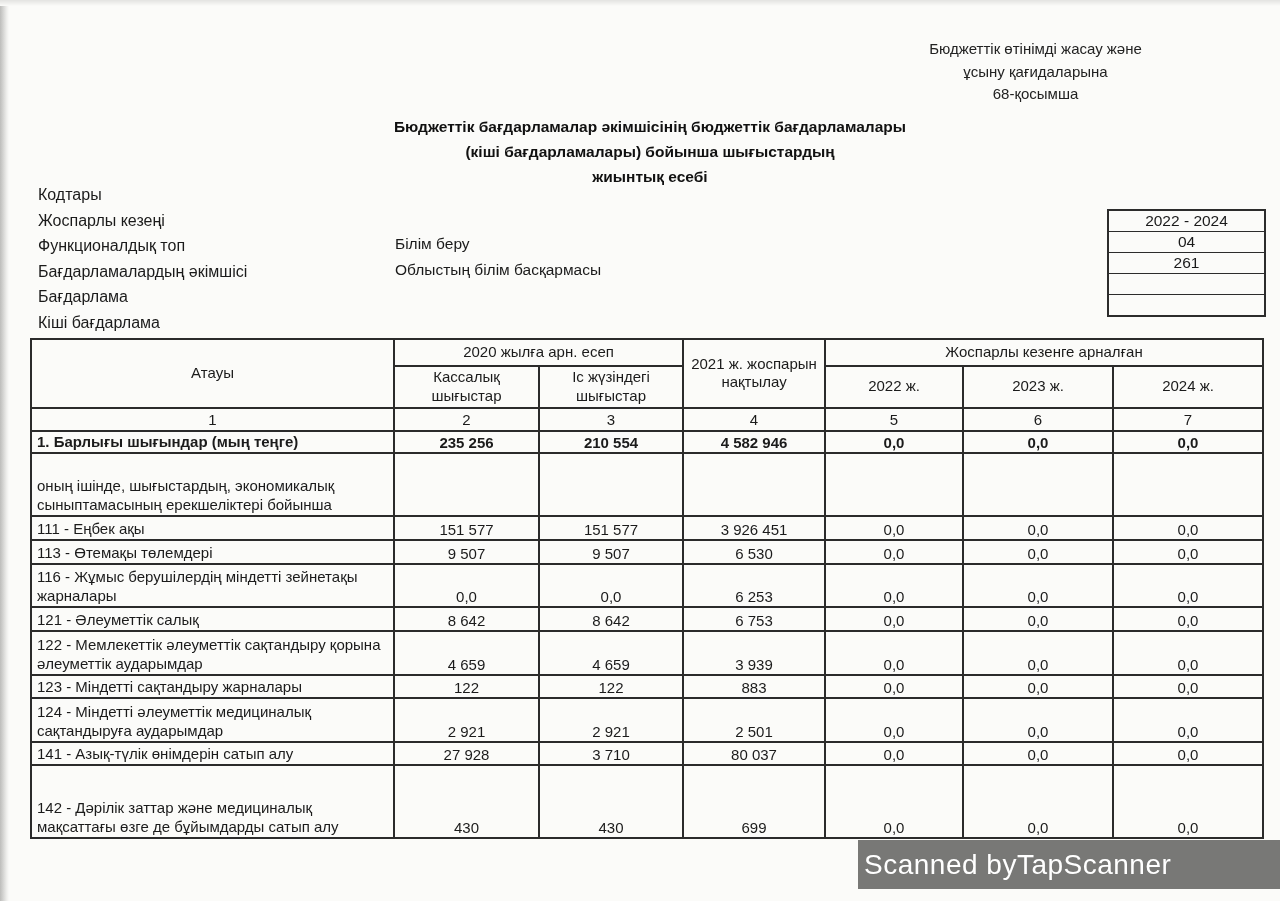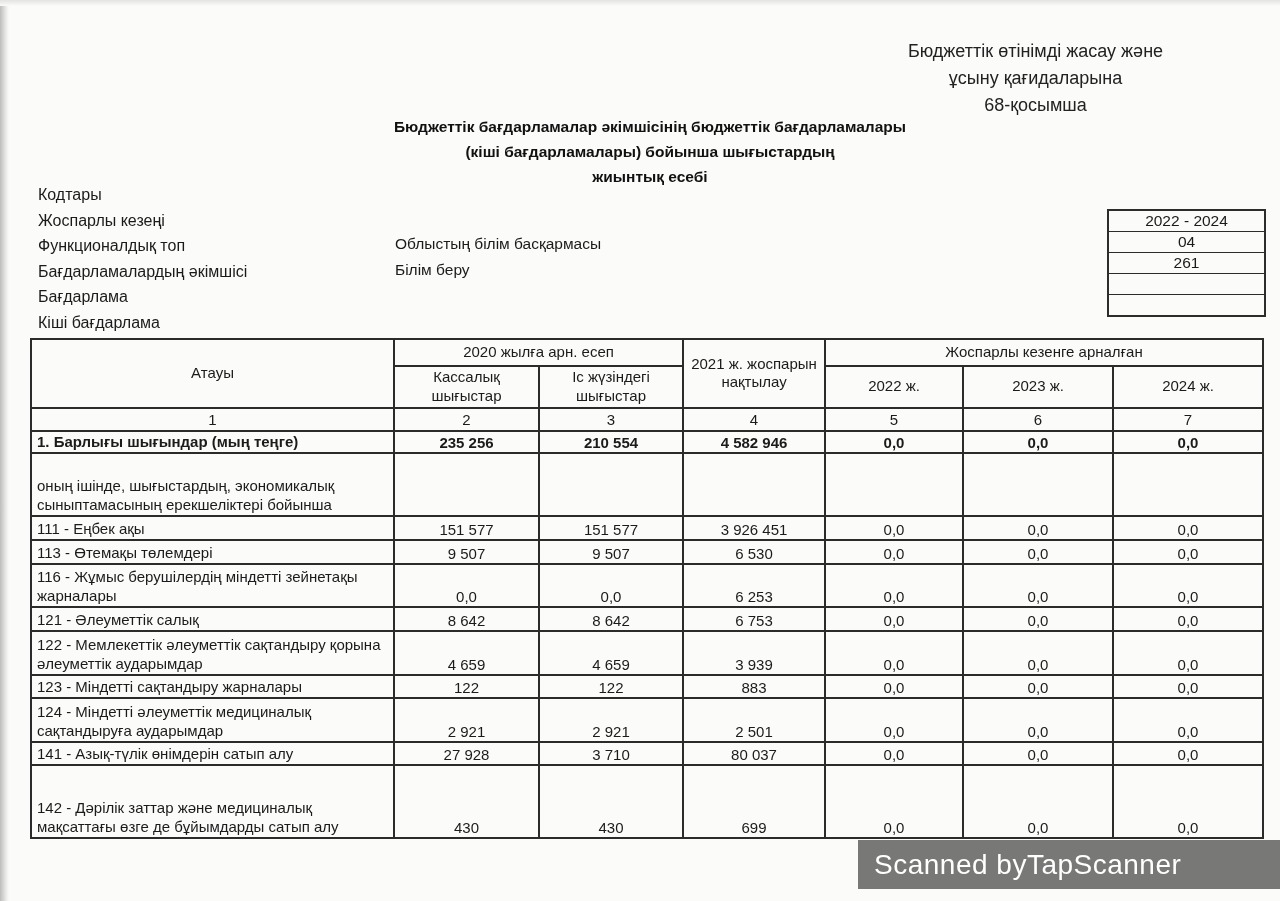--- a/index.html
+++ b/index.html
@@ -11,21 +11,21 @@
   .scan-edge-left{
     position:absolute;left:0;top:0;width:9px;height:901px;
     background:linear-gradient(to right,#bdbdbb,#ececea 70%,#fbfbf9);
   }
   .scan-edge-top{
     position:absolute;left:0;top:0;width:1280px;height:6px;
     background:linear-gradient(to bottom,#e3e3e1,#fbfbf9);
   }
   .corner-note{
     position:absolute;left:868px;top:38px;width:335px;
-    text-align:center;font-size:18px;line-height:1.5;color:#222;
+    text-align:center;font-size:15px;line-height:1.5;color:#222;
   }
   .doc-title{
     position:absolute;left:295px;top:115px;width:710px;
     text-align:center;font-weight:bold;font-size:15.5px;line-height:1.6;color:#111;
   }
   .codes-block{
     position:absolute;left:38px;top:182px;width:330px;
     font-size:16px;line-height:25.5px;color:#1b1b1b;
   }
   .admin-values{
@@ -55,21 +55,21 @@
   tr.hdr-a{height:27px;} tr.hdr-b{height:40px;} tr.hdr-c{height:23px;}
   tr.hdr-c td{text-align:center;vertical-align:middle;}
   td.name{vertical-align:bottom;text-align:left;line-height:1.25;padding-left:6px;}
   td.num{vertical-align:bottom;text-align:center;white-space:nowrap;padding-bottom:3px;}
   tr.bold-row td{font-weight:bold;}
   tr.h22{height:22px;} tr.h23{height:23px;margin-top:21px;} tr.h24{height:24px;}
   tr.h43{height:43px;} tr.h44{height:44px;} tr.h63{height:63px;} tr.h73{height:73px;}
   .watermark{
     position:absolute;left:858px;top:840px;width:422px;height:49px;
     background:#787876;color:#ffffff;display:flex;align-items:center;
-    padding-left:16px;box-sizing:border-box;font-size:28px;letter-spacing:.5px;
+    padding-left:6px;box-sizing:border-box;font-size:28px;letter-spacing:.5px;
   }
   .watermark .brand{font-weight:normal;margin-left:0;}
 </style>
 </head>
 <body>
 
 <div class="scan-edge-left"></div>
 <div class="scan-edge-top"></div>
 
 <div class="corner-note">
@@ -87,22 +87,22 @@
 <div class="codes-block">
   <div>Кодтары</div>
   <div>Жоспарлы кезеңі</div>
   <div>Функционалдық топ</div>
   <div>Бағдарламалардың әкімшісі</div>
   <div>Бағдарлама</div>
   <div>Кіші бағдарлама</div>
 </div>
 
 <div class="admin-values">
+  <div>Білім беру</div>
   <div>Облыстың білім басқармасы</div>
-  <div>Білім беру</div>
 </div>
 
 <div class="code-box">
   <div class="cb-row">2022 - 2024</div>
   <div class="cb-row">04</div>
   <div class="cb-row">261</div>
   <div class="cb-row"></div>
   <div class="cb-row"></div>
 </div>
 

